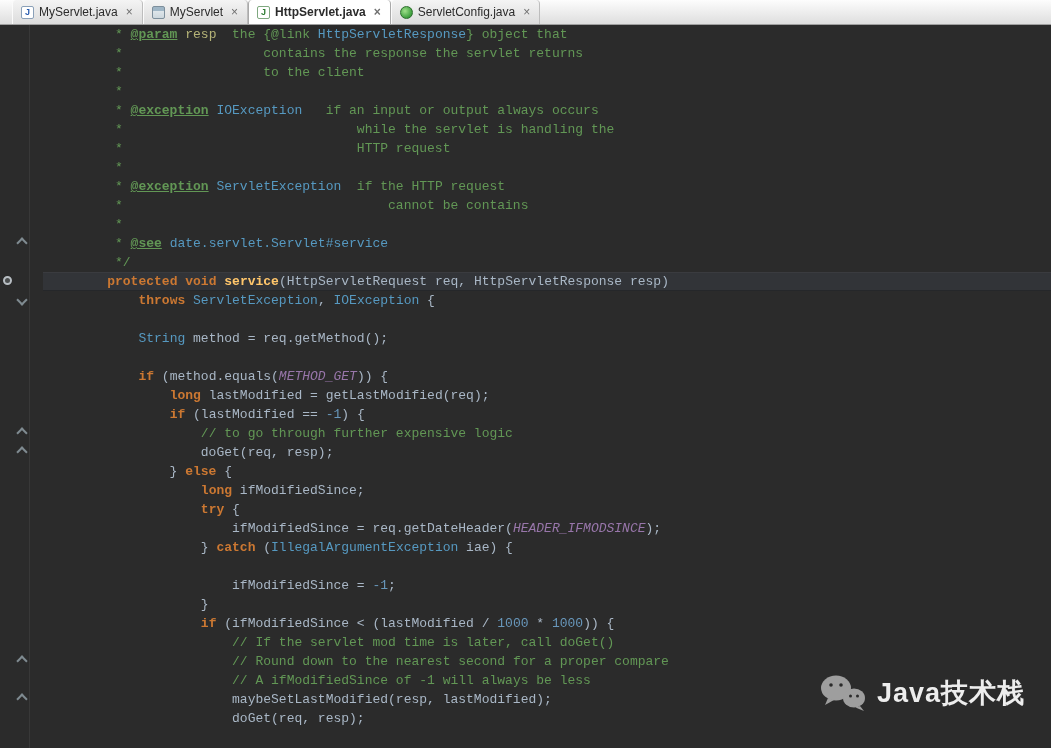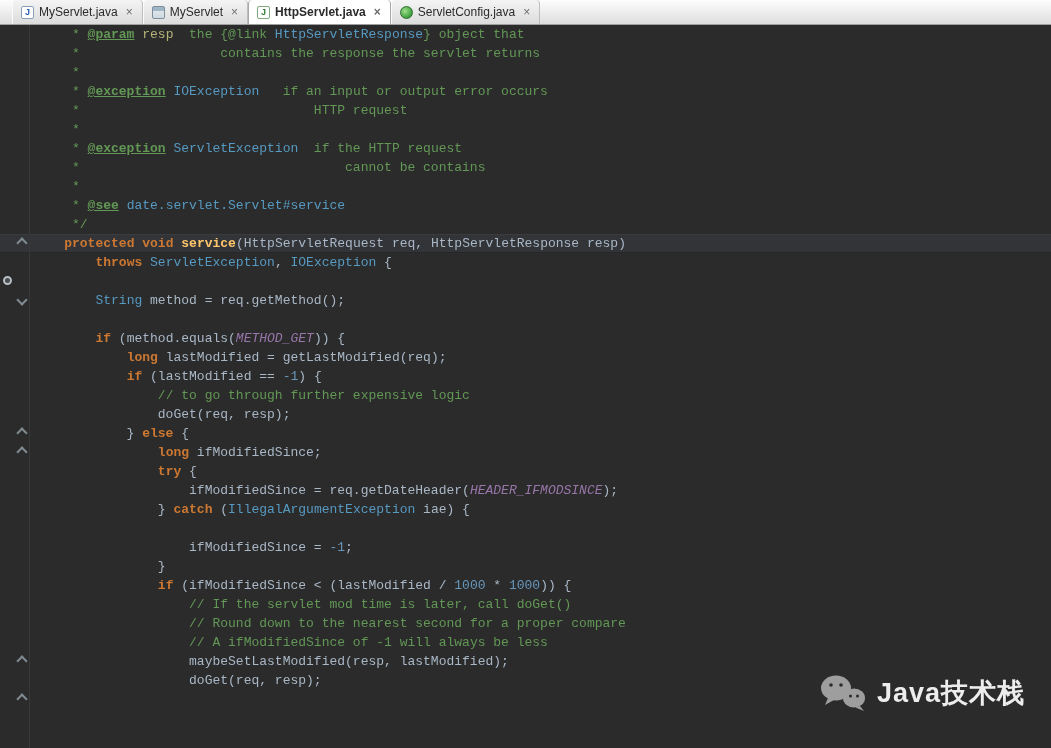--- a/index.html
+++ b/index.html
@@ -51,21 +51,21 @@
 
   
   .editor{
     position:absolute;top:25px;left:0;width:1051px;height:723px;
     background:var(--editor-bg);overflow:hidden;
   }
   .gutter{
     position:absolute;top:0;left:0;width:30px;height:100%;
     border-right:1px solid #383838;z-index:2;
   }
-  .code{position:relative;z-index:1;}
+  .code{position:relative;z-index:1;margin-left:43px;}
   .line{
     height:19px;line-height:19px;white-space:pre;
     padding-left:33px;
     font-family:"Liberation Mono","DejaVu Sans Mono",monospace;
     font-size:13px;color:var(--tok-d);
   }
   .line.current{background:var(--current-line);
     box-shadow:inset 0 1px 0 rgba(255,255,255,0.04), inset 0 -1px 0 rgba(0,0,0,0.25);}
   .tk-d{color:var(--tok-d);}
   .tk-k{color:var(--tok-k);font-weight:700;}
@@ -134,22 +134,24 @@
         <div class="gmark circle" style="top: 251px;"></div>
         <div class="gmark fold-down" style="top: 271px;"></div>
         <div class="gmark fold-up" style="top: 404px;"></div>
         <div class="gmark fold-up" style="top: 423px;"></div>
         <div class="gmark fold-up" style="top: 632px;"></div>
         <div class="gmark fold-up" style="top: 670px;"></div>
       </div>
     <div class="code" id="code">
         <div class="line"><span class="tk-c">     * </span><span class="tk-t">@param</span><span class="tk-v"> resp</span><span class="tk-c">  the {@link </span><span class="tk-l">HttpServletResponse</span><span class="tk-c">} object that</span></div>
         <div class="line"><span class="tk-c">     *                  contains the response the servlet returns</span></div>
+        <div class="line"><span class="tk-c">     *                  to the client</span></div>
         <div class="line"><span class="tk-c">     *</span></div>
-        <div class="line"><span class="tk-c">     * </span><span class="tk-t">@exception</span><span class="tk-c"> </span><span class="tk-l">IOException</span><span class="tk-c">   if an input or output error occurs</span></div>
+        <div class="line"><span class="tk-c">     * </span><span class="tk-t">@exception</span><span class="tk-c"> </span><span class="tk-l">IOException</span><span class="tk-c">   if an input or output always occurs</span></div>
+        <div class="line"><span class="tk-c">     *                              while the servlet is handling the</span></div>
         <div class="line"><span class="tk-c">     *                              HTTP request</span></div>
         <div class="line"><span class="tk-c">     *</span></div>
         <div class="line"><span class="tk-c">     * </span><span class="tk-t">@exception</span><span class="tk-c"> </span><span class="tk-l">ServletException</span><span class="tk-c">  if the HTTP request</span></div>
         <div class="line"><span class="tk-c">     *                                  cannot be contains</span></div>
         <div class="line"><span class="tk-c">     *</span></div>
         <div class="line"><span class="tk-c">     * </span><span class="tk-t">@see</span><span class="tk-c"> </span><span class="tk-l">date.servlet.Servlet#service</span></div>
         <div class="line"><span class="tk-c">     */</span></div>
         <div class="line current"><span class="tk-d">    </span><span class="tk-k">protected</span><span class="tk-d"> </span><span class="tk-k">void</span><span class="tk-d"> </span><span class="tk-f">service</span><span class="tk-d">(HttpServletRequest req, HttpServletResponse resp)</span></div>
         <div class="line"><span class="tk-d">        </span><span class="tk-k">throws</span><span class="tk-d"> </span><span class="tk-l">ServletException</span><span class="tk-d">, </span><span class="tk-l">IOException</span><span class="tk-d"> {</span></div>
         <div class="line"></div>

